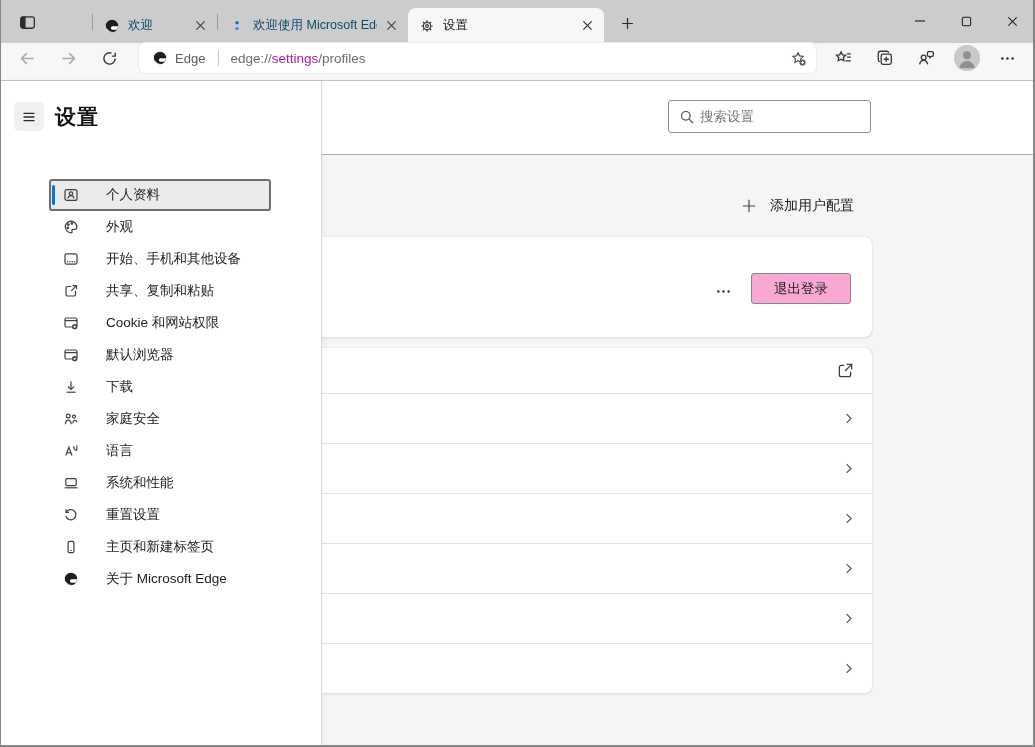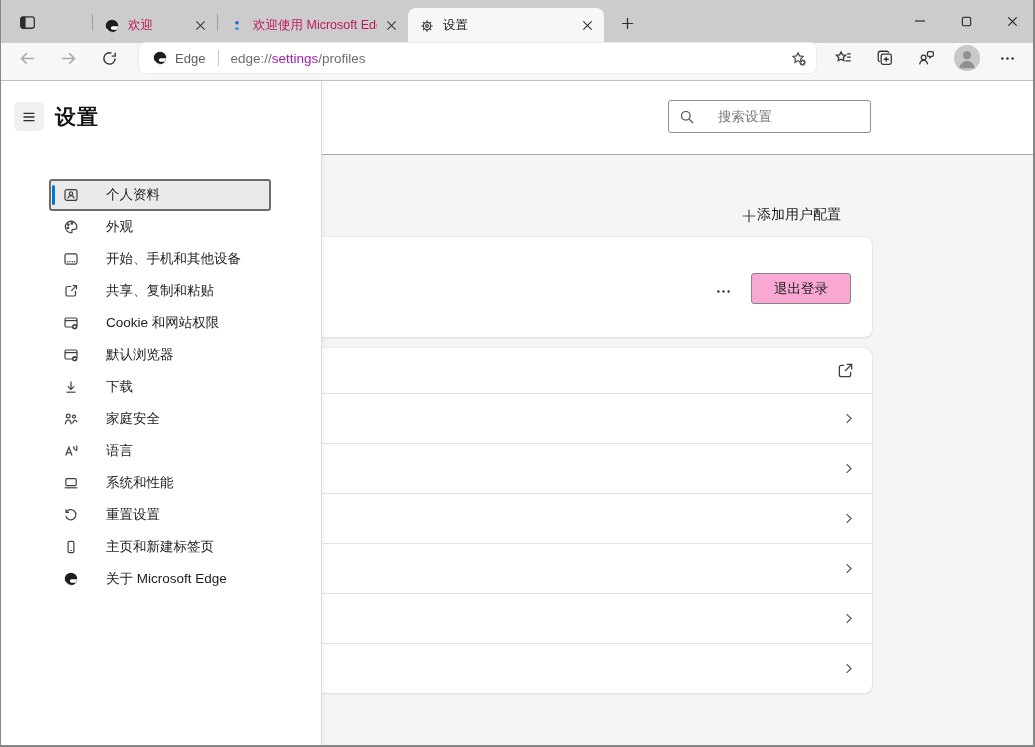--- a/index.html
+++ b/index.html
@@ -11,21 +11,21 @@
   .window{position:relative;width:1035px;height:747px;background:#f5f5f5;overflow:hidden}
   .window-edge{position:absolute;inset:0;border:solid #868686;border-width:0 2px 2px 1px;pointer-events:none;z-index:99}
 
   
   .titlebar{height:43px;background:#cccccc;display:flex;align-items:flex-end;padding-left:12px;position:relative}
   .tb-btn{width:30px;height:28px;margin-bottom:7px;border:none;background:transparent;display:flex;align-items:center;justify-content:center;border-radius:6px}
   .drag-space{width:50px;height:1px}
   .tb-sep{width:1px;height:16px;background:#9b9b9b;margin-bottom:13px}
   .tab{height:35px;display:flex;align-items:center;padding:0 7px 0 11px;position:relative}
   .tab .favicon{width:16px;height:16px;flex:none;margin-right:8px}
-  .tab-title{font-size:12.5px;color:#be185d;white-space:nowrap;overflow:hidden;flex:1}
+  .tab-title{font-size:12.5px;color:#0c4a6e;white-space:nowrap;overflow:hidden;flex:1}
   .tab-close{width:19px;height:19px;border:none;background:transparent;border-radius:4px;display:flex;align-items:center;justify-content:center;flex:none;margin-left:5px}
   .tab.t1{width:124px}
   .tab.t2{width:190px}
   .tab.active{width:196px;background:#f7f7f7;border-radius:8px 8px 0 0}
   .tab.active .tab-title{color:#161616}
   .newtab{width:28px;height:28px;margin:0 0 6px 9px;border:none;background:transparent;border-radius:6px;display:flex;align-items:center;justify-content:center}
   .win-controls{margin-left:auto;display:flex;align-self:flex-start;height:42px}
   .win-btn{width:46px;height:42px;border:none;background:transparent;display:flex;align-items:center;justify-content:center}
 
   
@@ -36,25 +36,25 @@
   .site-chip .badge-label{font-size:13px;color:#5d5d5d}
   .chip-sep{width:1px;height:16px;background:#c7c7c7;margin:0 11px 0 9px}
   .url{font-size:13.5px;color:#6d6d6d;flex:1;white-space:nowrap;overflow:hidden}
   .url .hl{color:#a21caf}
   .addr-fav{width:30px;height:26px;border:none;background:transparent;border-radius:5px;display:flex;align-items:center;justify-content:center;margin-left:auto;flex:none}
   .avatar-wrap{width:26px;height:26px;border-radius:50%;overflow:hidden;background:#c9c9c9}
 
   
   .page{position:relative;height:666px;background:#f5f5f5}
   .content-header{position:absolute;left:0;top:0;right:0;height:74px;background:#fff;border-bottom:1px solid #ababab}
-  .searchbox{position:absolute;left:668px;top:19px;width:203px;height:33px;border:1px solid #8f8f8f;border-radius:3px;background:#fff;display:flex;align-items:center;padding:0 10px;gap:23px}
+  .searchbox{position:absolute;left:668px;top:19px;width:203px;height:33px;border:1px solid #8f8f8f;border-radius:3px;background:#fff;display:flex;align-items:center;padding:0 10px;gap:5px}
   .searchbox input{border:none;outline:none;flex:1;font-size:13.5px;color:#1b1b1b;background:transparent;min-width:0}
   .searchbox input::placeholder{color:#757575}
 
-  .add-profile{position:absolute;left:733px;top:106px;height:37px;display:flex;align-items:flex-end;background:transparent;border:none;font-size:14px;color:#1b1b1b;padding:0 8px;border-radius:4px}
+  .add-profile{position:absolute;left:733px;top:106px;height:37px;display:flex;align-items:center;gap:13px;background:transparent;border:none;font-size:14px;color:#1b1b1b;padding:0 8px;border-radius:4px}
 
   .card{position:absolute;left:280px;width:592px;background:#fff;border-radius:7px;box-shadow:0 0 1px rgba(0,0,0,.25),0 1px 3px rgba(0,0,0,.08)}
   .card.c1{top:156px;height:100px}
   .card.c2{top:267px;height:345px;display:flex;flex-direction:column;overflow:hidden}
   .more-dots{position:absolute;left:426px;top:42px;width:34px;height:24px;border:none;background:transparent;border-radius:4px;display:flex;align-items:center;justify-content:center}
   .signout{position:absolute;left:471px;top:36px;width:100px;height:31px;background:#f9a8d4;border:1px solid #868686;border-radius:3px;font-size:13.5px;color:#1b1b1b}
   .crow0{height:45px;display:flex;align-items:center;justify-content:flex-end;padding-right:12px;flex:none}
   .extlink-btn{width:30px;height:30px;border:none;background:transparent;border-radius:4px;display:flex;align-items:center;justify-content:center}
   .crow{flex:1;border-top:1px solid #e2e2e2;display:flex;align-items:center;justify-content:flex-end;padding-right:16px}
 

